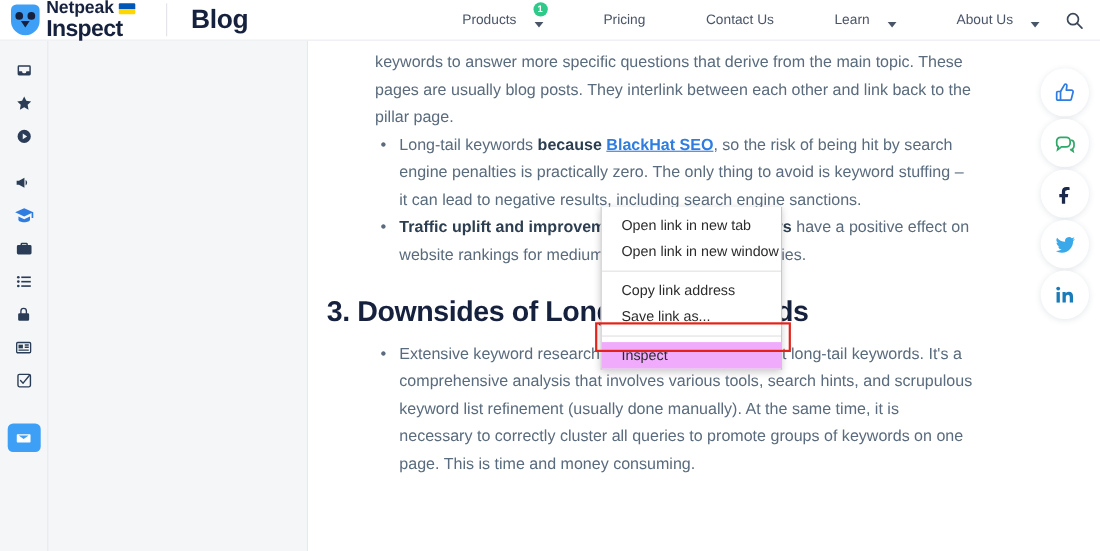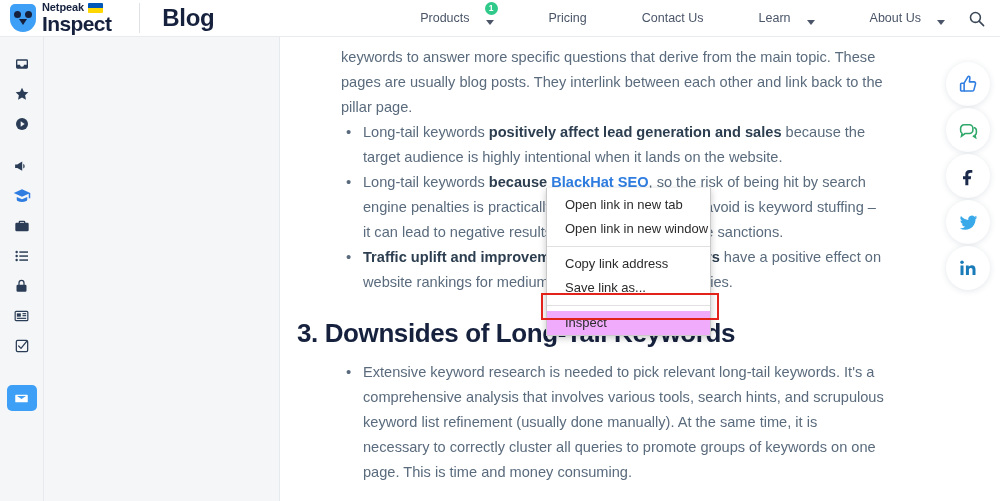--- a/index.html
+++ b/index.html
@@ -38,21 +38,21 @@
   .brand-eye.r { right: 4px; }
   .brand-nose {
     position: absolute; left: 50%; top: 15px; transform: translateX(-50%);
     width: 0; height: 0;
     border-left: 4px solid transparent; border-right: 4px solid transparent;
     border-top: 6px solid #16213e;
   }
   .brand-text { line-height: 1; }
   .brand-top { display: flex; align-items: center; gap: 4px; }
   .brand-netpeak {
-    font-size: 11px; font-weight: bold; color: #16213e;
+    font-size: 16px; font-weight: bold; color: #16213e;
     letter-spacing: -0.1px;
   }
   .flag {
     width: 15px; height: 10px; display: inline-block;
     background: linear-gradient(to bottom, #0057b7 0 50%, #ffd700 50% 100%);
     border-radius: 1px;
   }
   .brand-software {
     font-size: 21px; font-weight: bold; color: #16213e;
     letter-spacing: -0.6px; margin-top: 0px; line-height: 1;
@@ -336,23 +336,20 @@
 
   <div class="leftpanel"></div>
 
   <div class="content">
     <div class="article">
 
       <div class="para">keywords to answer more specific questions that derive from the main topic. These pages are usually blog posts. They interlink between each other and link back to the pillar page.</div>
 
       <ul class="bullets">
         <li>
-          <span>Long-tail keywords </span><span class="b">positively affect lead generation and sales</span><span> because the target audience is highly intentional when it lands on the website.</span>
-        </li>
-        <li>
           <span>Long-tail keywords </span><span class="b">because </span><a class="inline-link" href="#">BlackHat SEO</a><span>, so the risk of being hit by search engine penalties is practically zero. The only thing to avoid is keyword stuffing – it can lead to negative results, including search engine sanctions.</span>
         </li>
         <li>
           <span class="b">Traffic uplift and improvement of behavioral factors</span><span> have a positive effect on website rankings for medium and high frequency queries.</span>
         </li>
       </ul>
 
       <h2 class="section">3. Downsides of Long-Tail Keywords</h2>
 
       <ul class="bullets">

